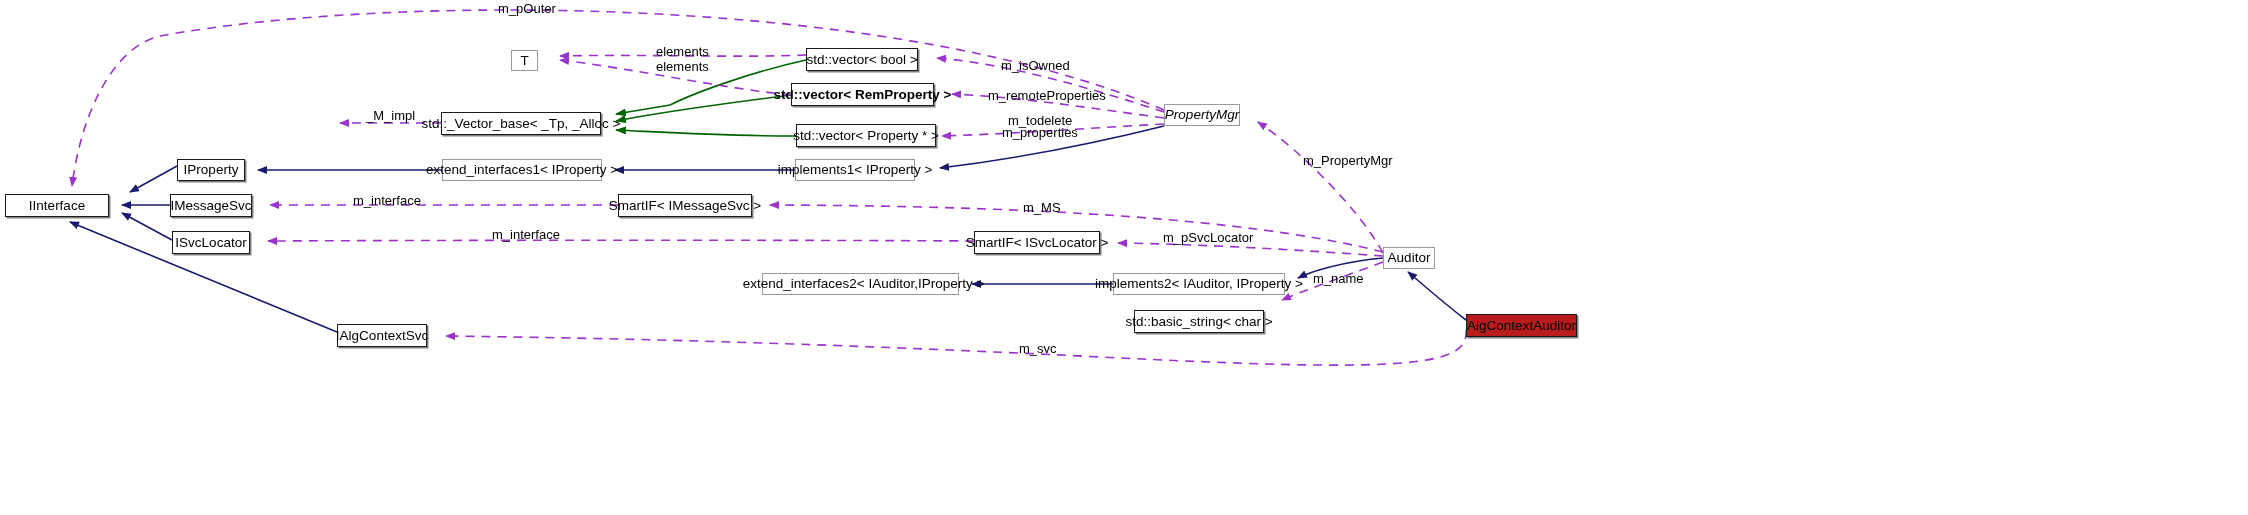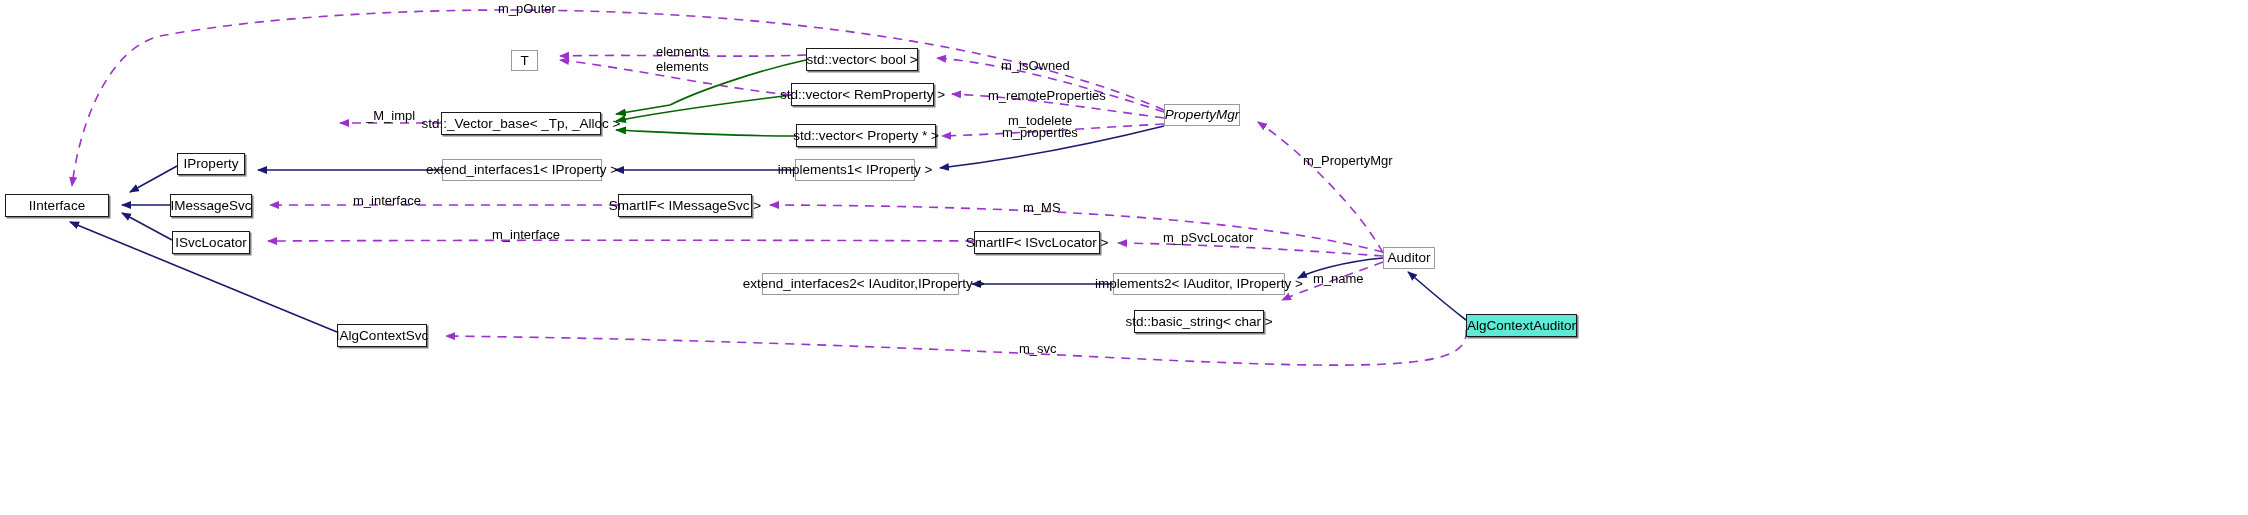--- a/index.html
+++ b/index.html
@@ -24,21 +24,21 @@
     white-space:nowrap;
     display:flex;
     align-items:center;
     justify-content:center;
     padding:0 6px;
     z-index:5;
     box-shadow:1.5px 1.5px 0 0 #808080;
   }
   .node.plain{ box-shadow:none; border:1px solid #9a9a9a;}
   .node.highlight{
-    background:#5eead4;
+    background:#b91c1c;
     border:1px solid #1a1a1a;
     font-weight:normal;
   }
   .edge-label{
     position:absolute;
     font-size:13px;
     color:#000000;
     background:transparent;
     white-space:nowrap;
     z-index:6;
@@ -97,21 +97,21 @@
       <path d="M1383,256 C1300,250 1200,244 1118,243" marker-end="url(#ah-purple)"></path>
       <path d="M1383,262 C1340,278 1300,292 1282,300" marker-end="url(#ah-purple)"></path>
       <path name="m_svc" d="M1466,330 C1470,368 1400,372 1100,357 C800,342 600,338 446,336" marker-end="url(#ah-purple)"></path>
     </g>
   </svg>
 
   <div class="node" style="left:5px;top:194px;width:104px;height:23px;">
     <span>IInterface</span>
   </div>
 
-  <div class="node" style="left:177px;top:153px;width:68px;height:22px;align-items:center;">
+  <div class="node" style="left:177px;top:159px;width:68px;height:22px;align-items:center;">
     <span>IProperty</span>
   </div>
 
   <div class="node" style="left:170px;top:194px;width:82px;height:23px;">
     <span>IMessageSvc</span>
   </div>
 
   <div class="node" style="left:172px;top:231px;width:78px;height:23px;">
     <span>ISvcLocator</span>
   </div>
@@ -134,21 +134,21 @@
   </div>
 
   <div class="node plain" style="left:762px;top:273px;width:197px;height:22px;padding-left:12px;">
     <span>extend_interfaces2&lt; IAuditor,IProperty &gt;</span>
   </div>
 
   <div class="node" style="left:806px;top:48px;width:112px;height:23px;">
     <span>std::vector&lt; bool &gt;</span>
   </div>
 
-  <div class="node" style="left:791px;top:83px;width:143px;height:23px;">
+  <div class="node" style="left:791px;top:83px;width:143px;height:23px;font-weight:bold;">
     <span>std::vector&lt; RemProperty &gt;</span>
   </div>
 
   <div class="node" style="left:796px;top:124px;width:140px;height:23px;">
     <span>std::vector&lt; Property * &gt;</span>
   </div>
 
   <div class="node plain" style="left:795px;top:159px;width:120px;height:22px;">
     <span>implements1&lt; IProperty &gt;</span>
   </div>

